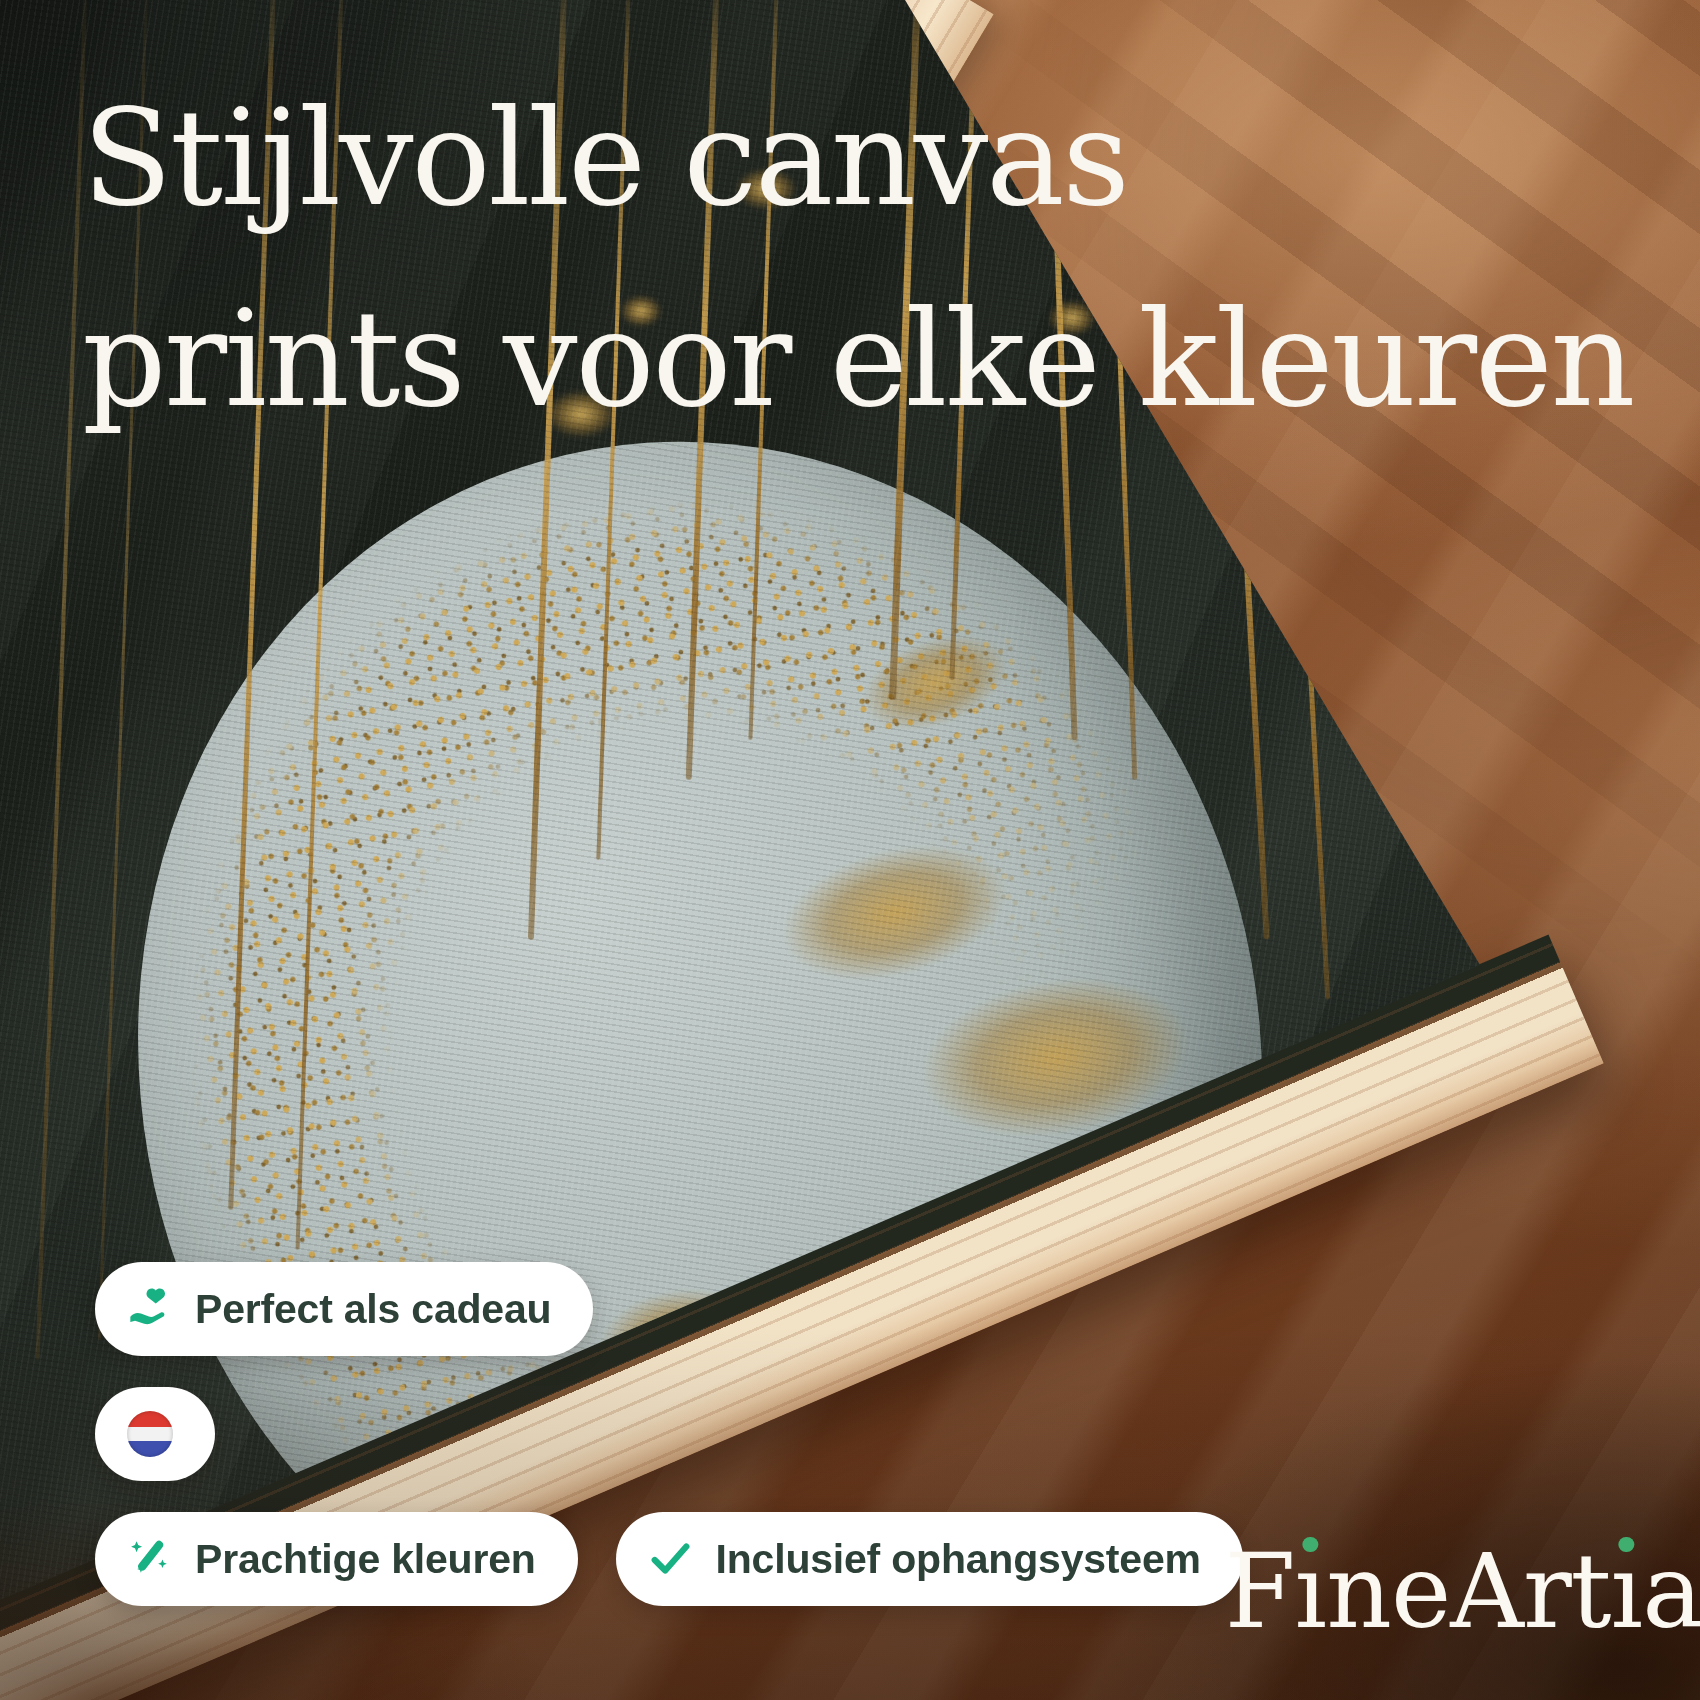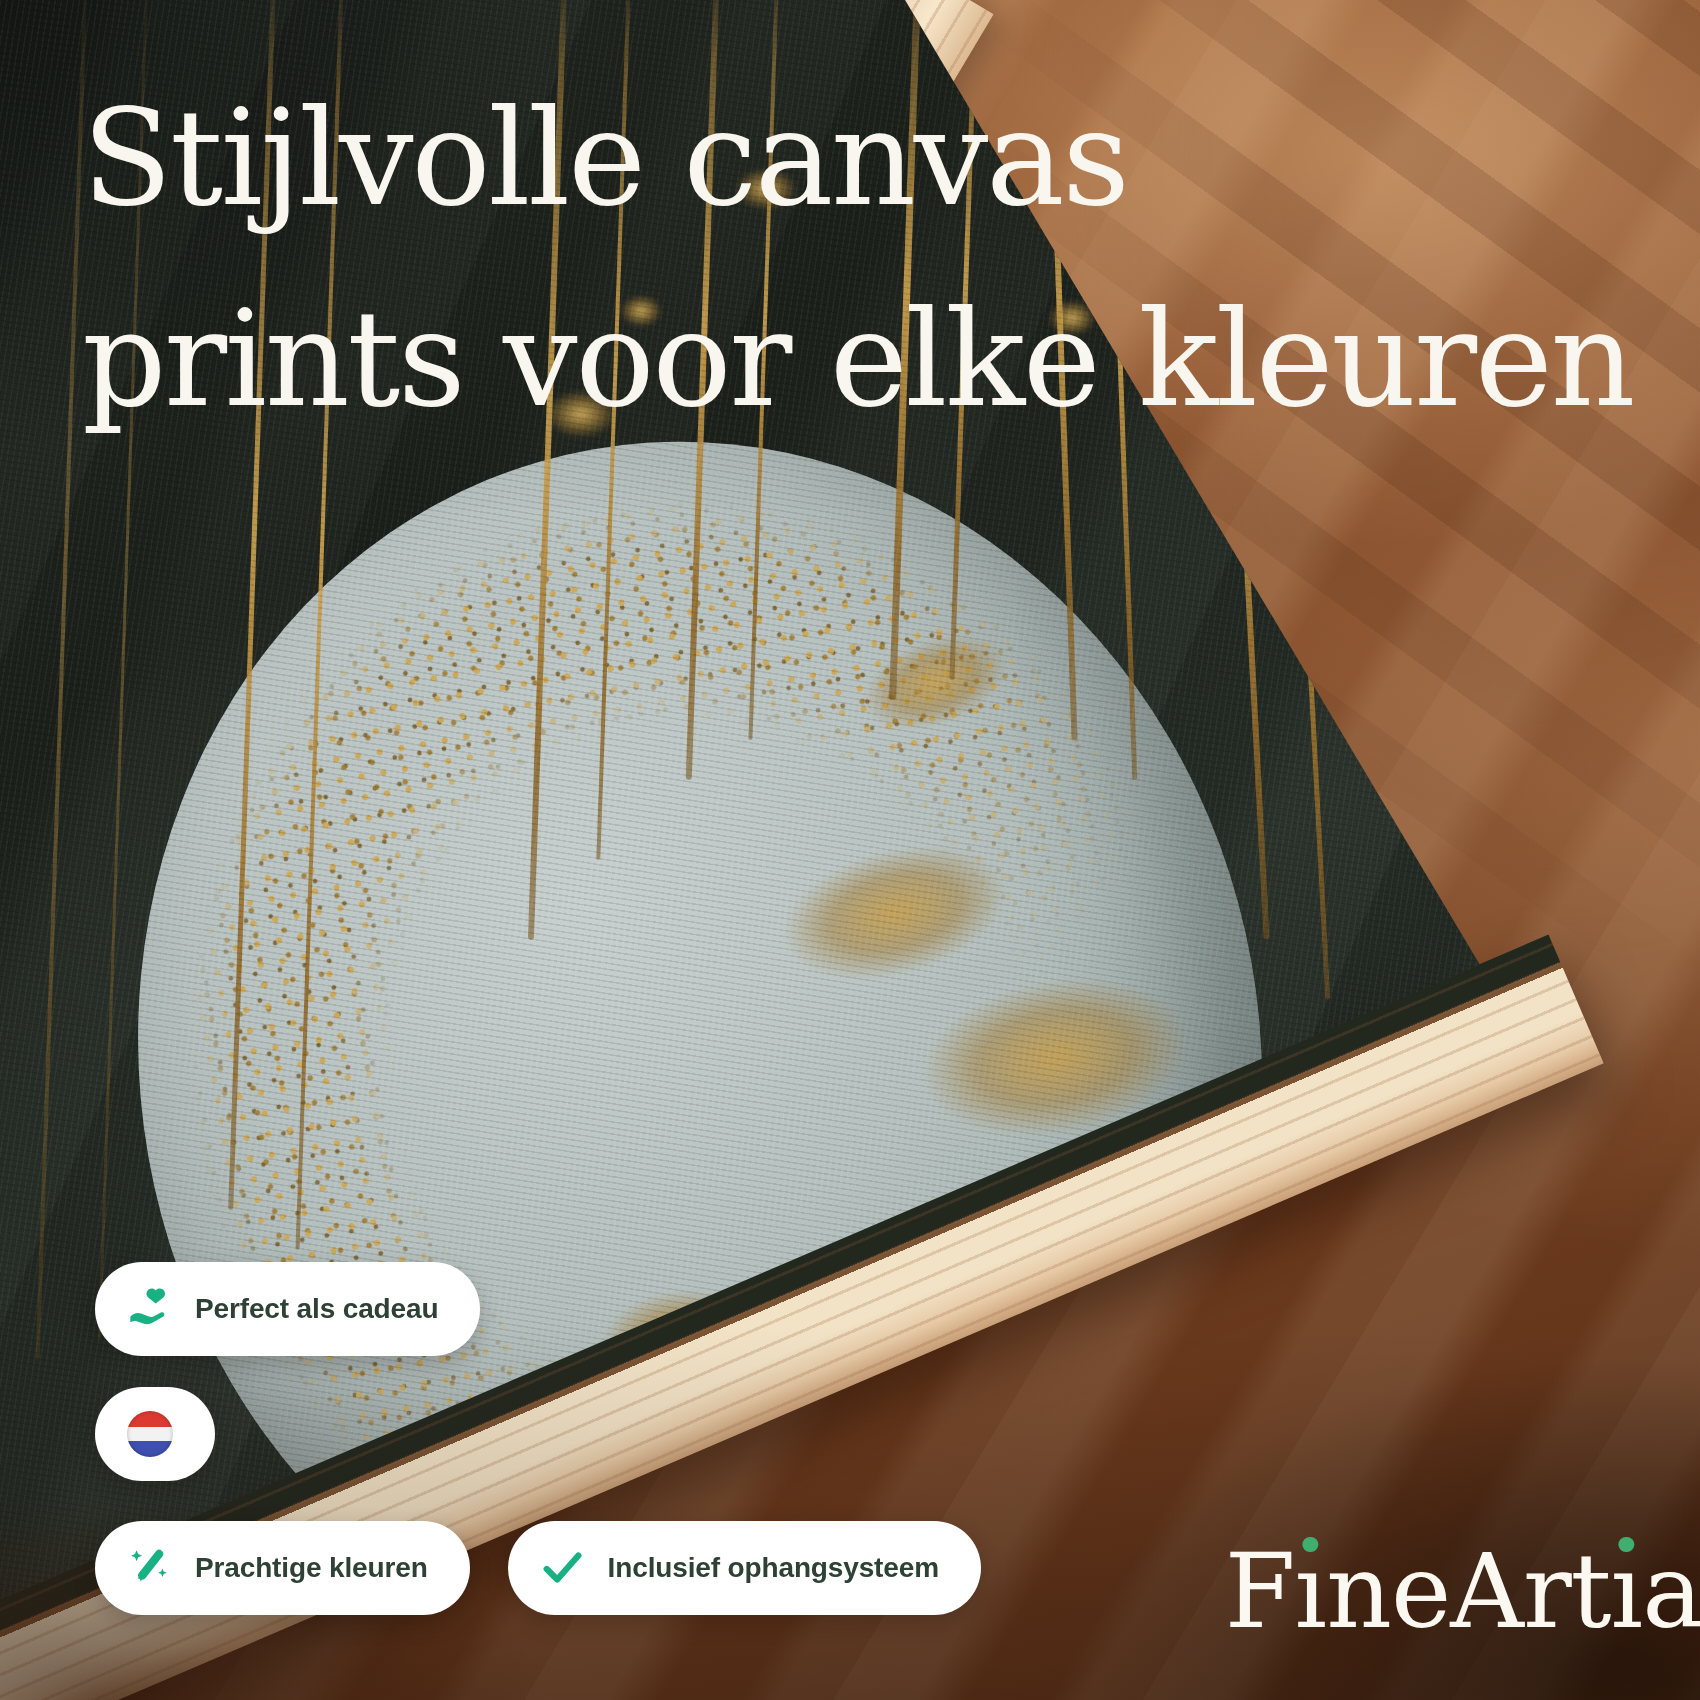--- a/index.html
+++ b/index.html
@@ -111,28 +111,28 @@
   }
   
   .title{
     position:absolute;left:82px;top:58px;
     font-family:"DejaVu Serif","Liberation Serif",serif;
     font-size:132px;line-height:1.52;letter-spacing:-0.018em;
     color:var(--title-color);white-space:nowrap;
   }
   
   .badges{position:absolute;left:95px;top:1262px;display:flex;flex-direction:column;gap:31px;align-items:flex-start;}
-  .badge-row{display:flex;gap:38px;margin-top:9px;}
+  .badge-row{display:flex;gap:38px;}
   .badge{
     display:inline-flex;align-items:center;gap:22px;height:94px;
     background:#fff;border-radius:50px;padding:0 42px 0 32px;
     box-shadow:0 8px 22px rgba(25,14,7,.22);
   }
   .badge .label{
-    font-weight:bold;font-size:28px;color:var(--badge-text);letter-spacing:-0.005em;white-space:nowrap;
+    font-weight:bold;font-size:41px;color:var(--badge-text);letter-spacing:-0.005em;white-space:nowrap;
   }
   .badge .icon{width:46px;height:46px;flex:0 0 46px;color:var(--accent-green);display:block;}
   .flag-icon{
     width:46px;height:46px;flex:0 0 46px;border-radius:50%;
     background:linear-gradient(180deg, var(--flag-red) 0 34%, var(--flag-white) 34% 66%, var(--flag-blue) 66% 100%);
     box-shadow:inset 0 0 4px rgba(0,0,0,.25);
   }
   
   .brand-logo{
     position:absolute;right:42px;top:1532px;

